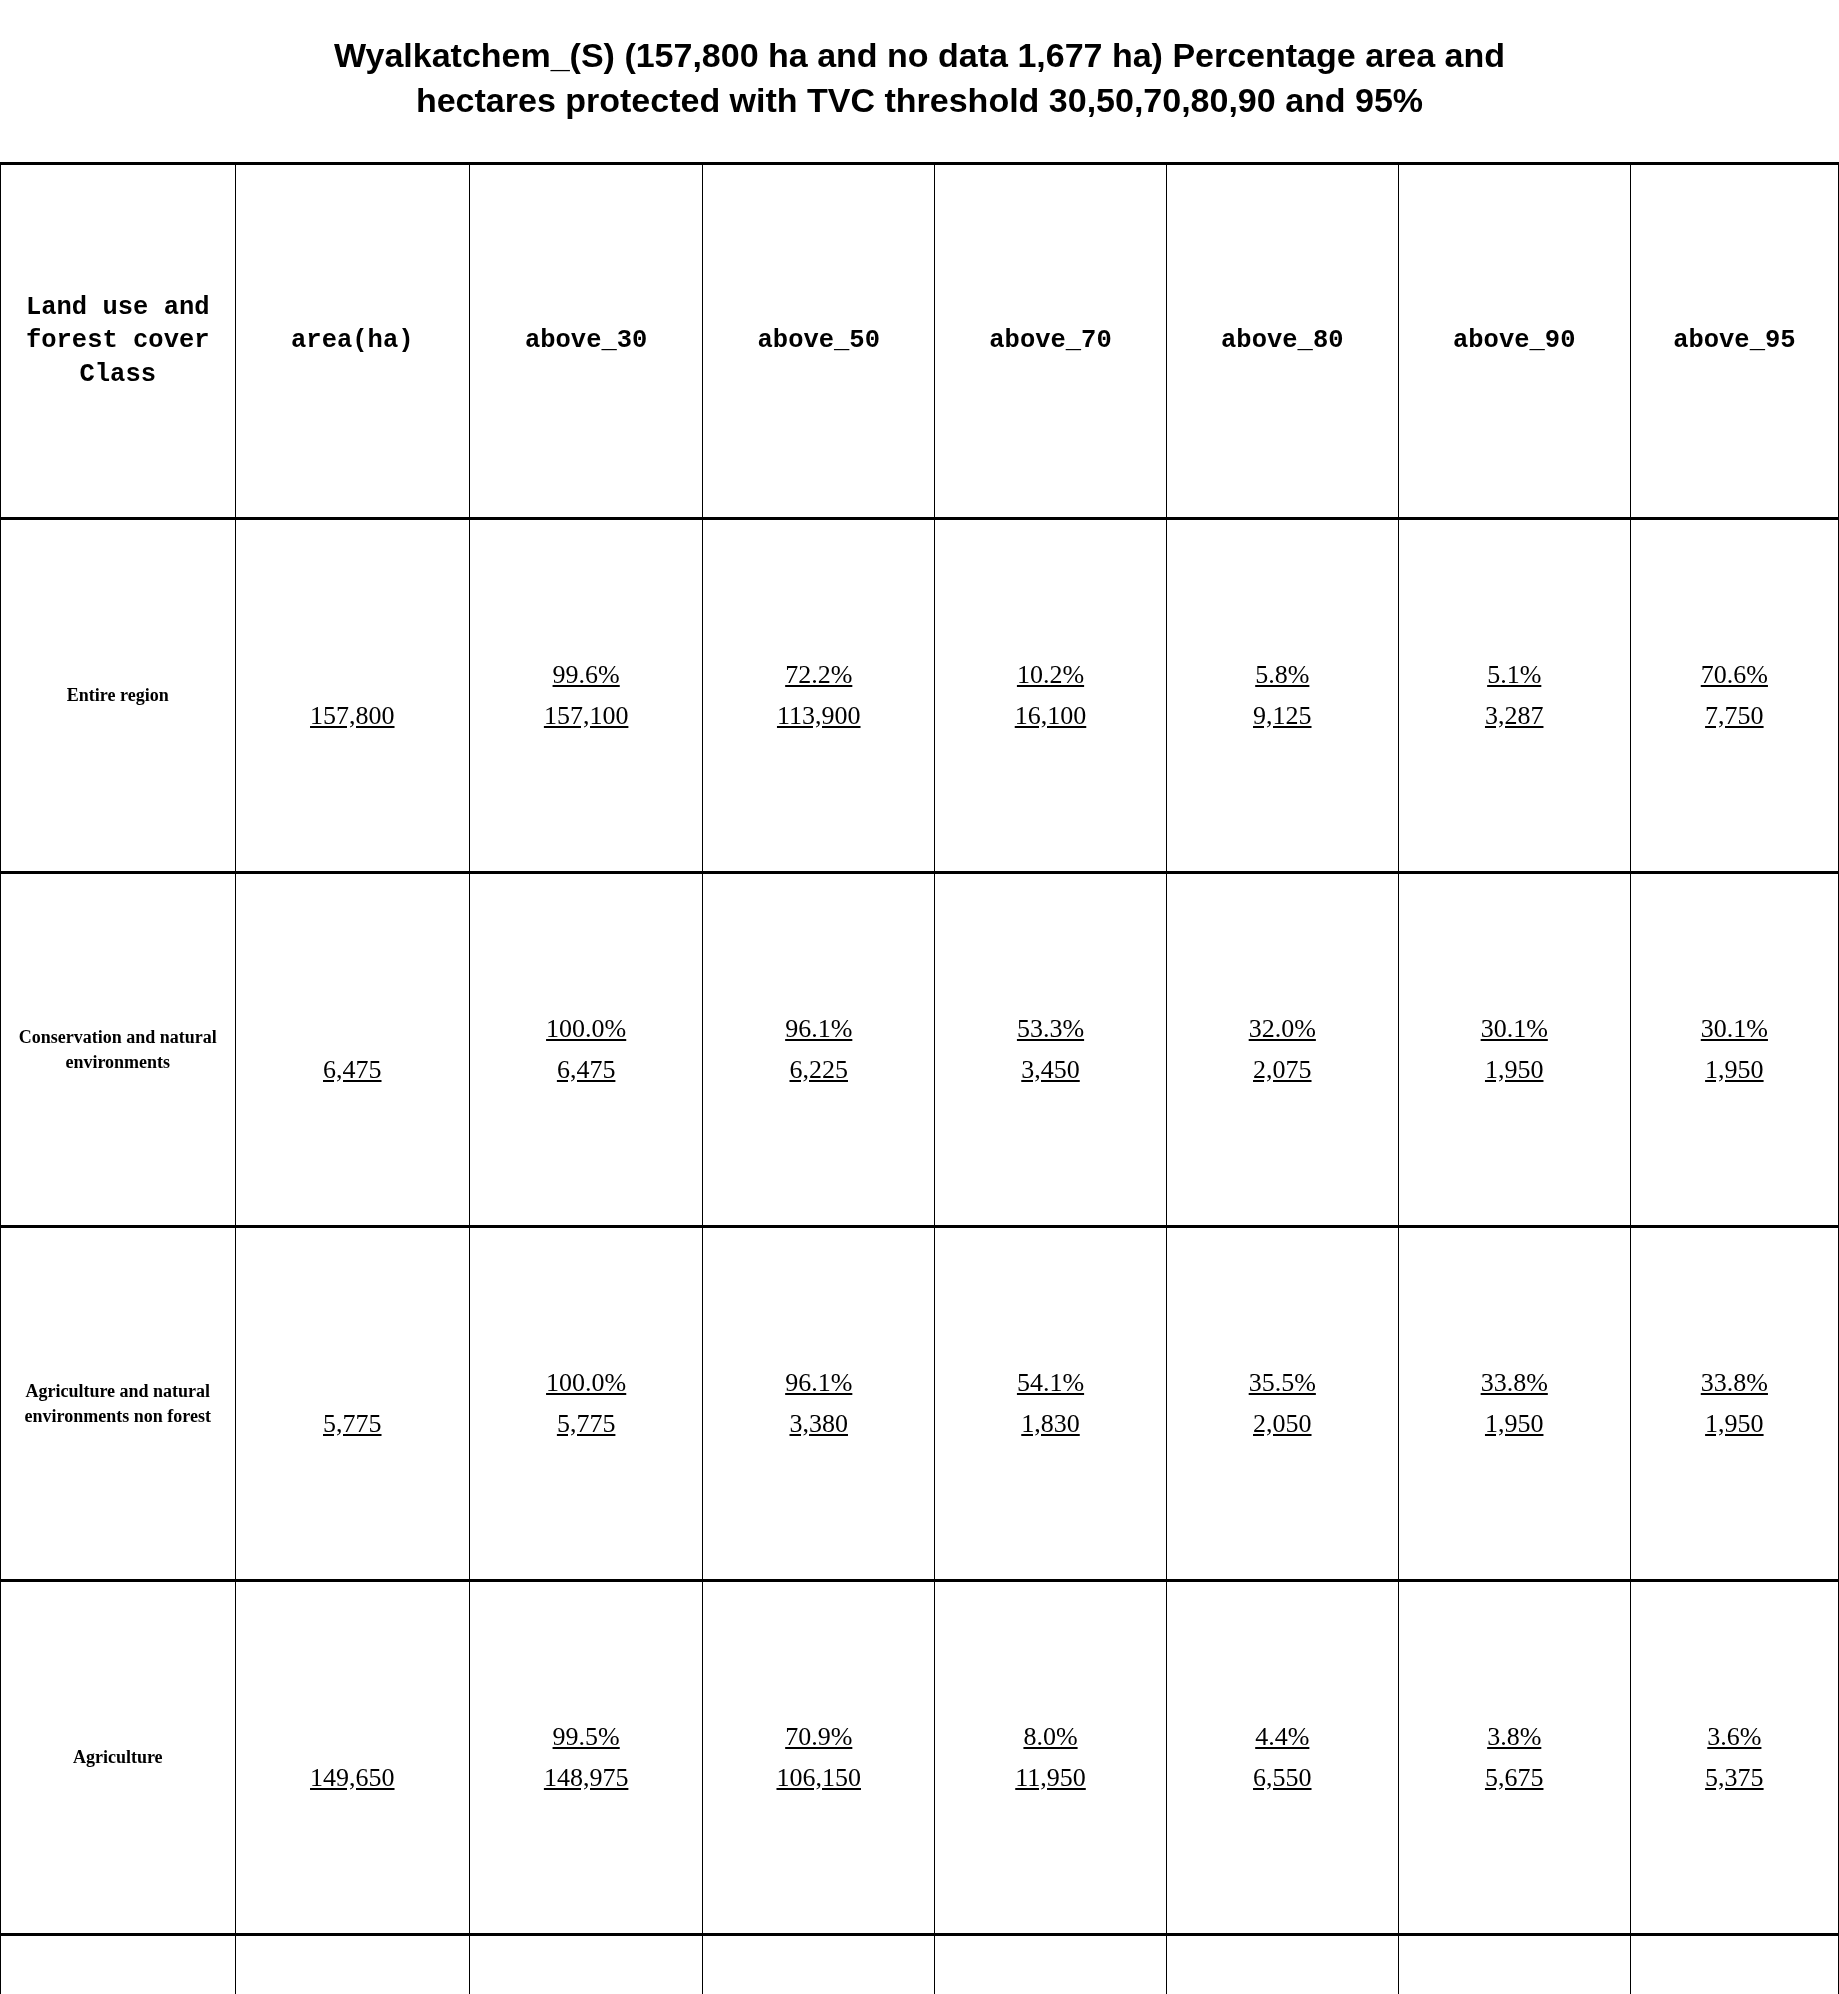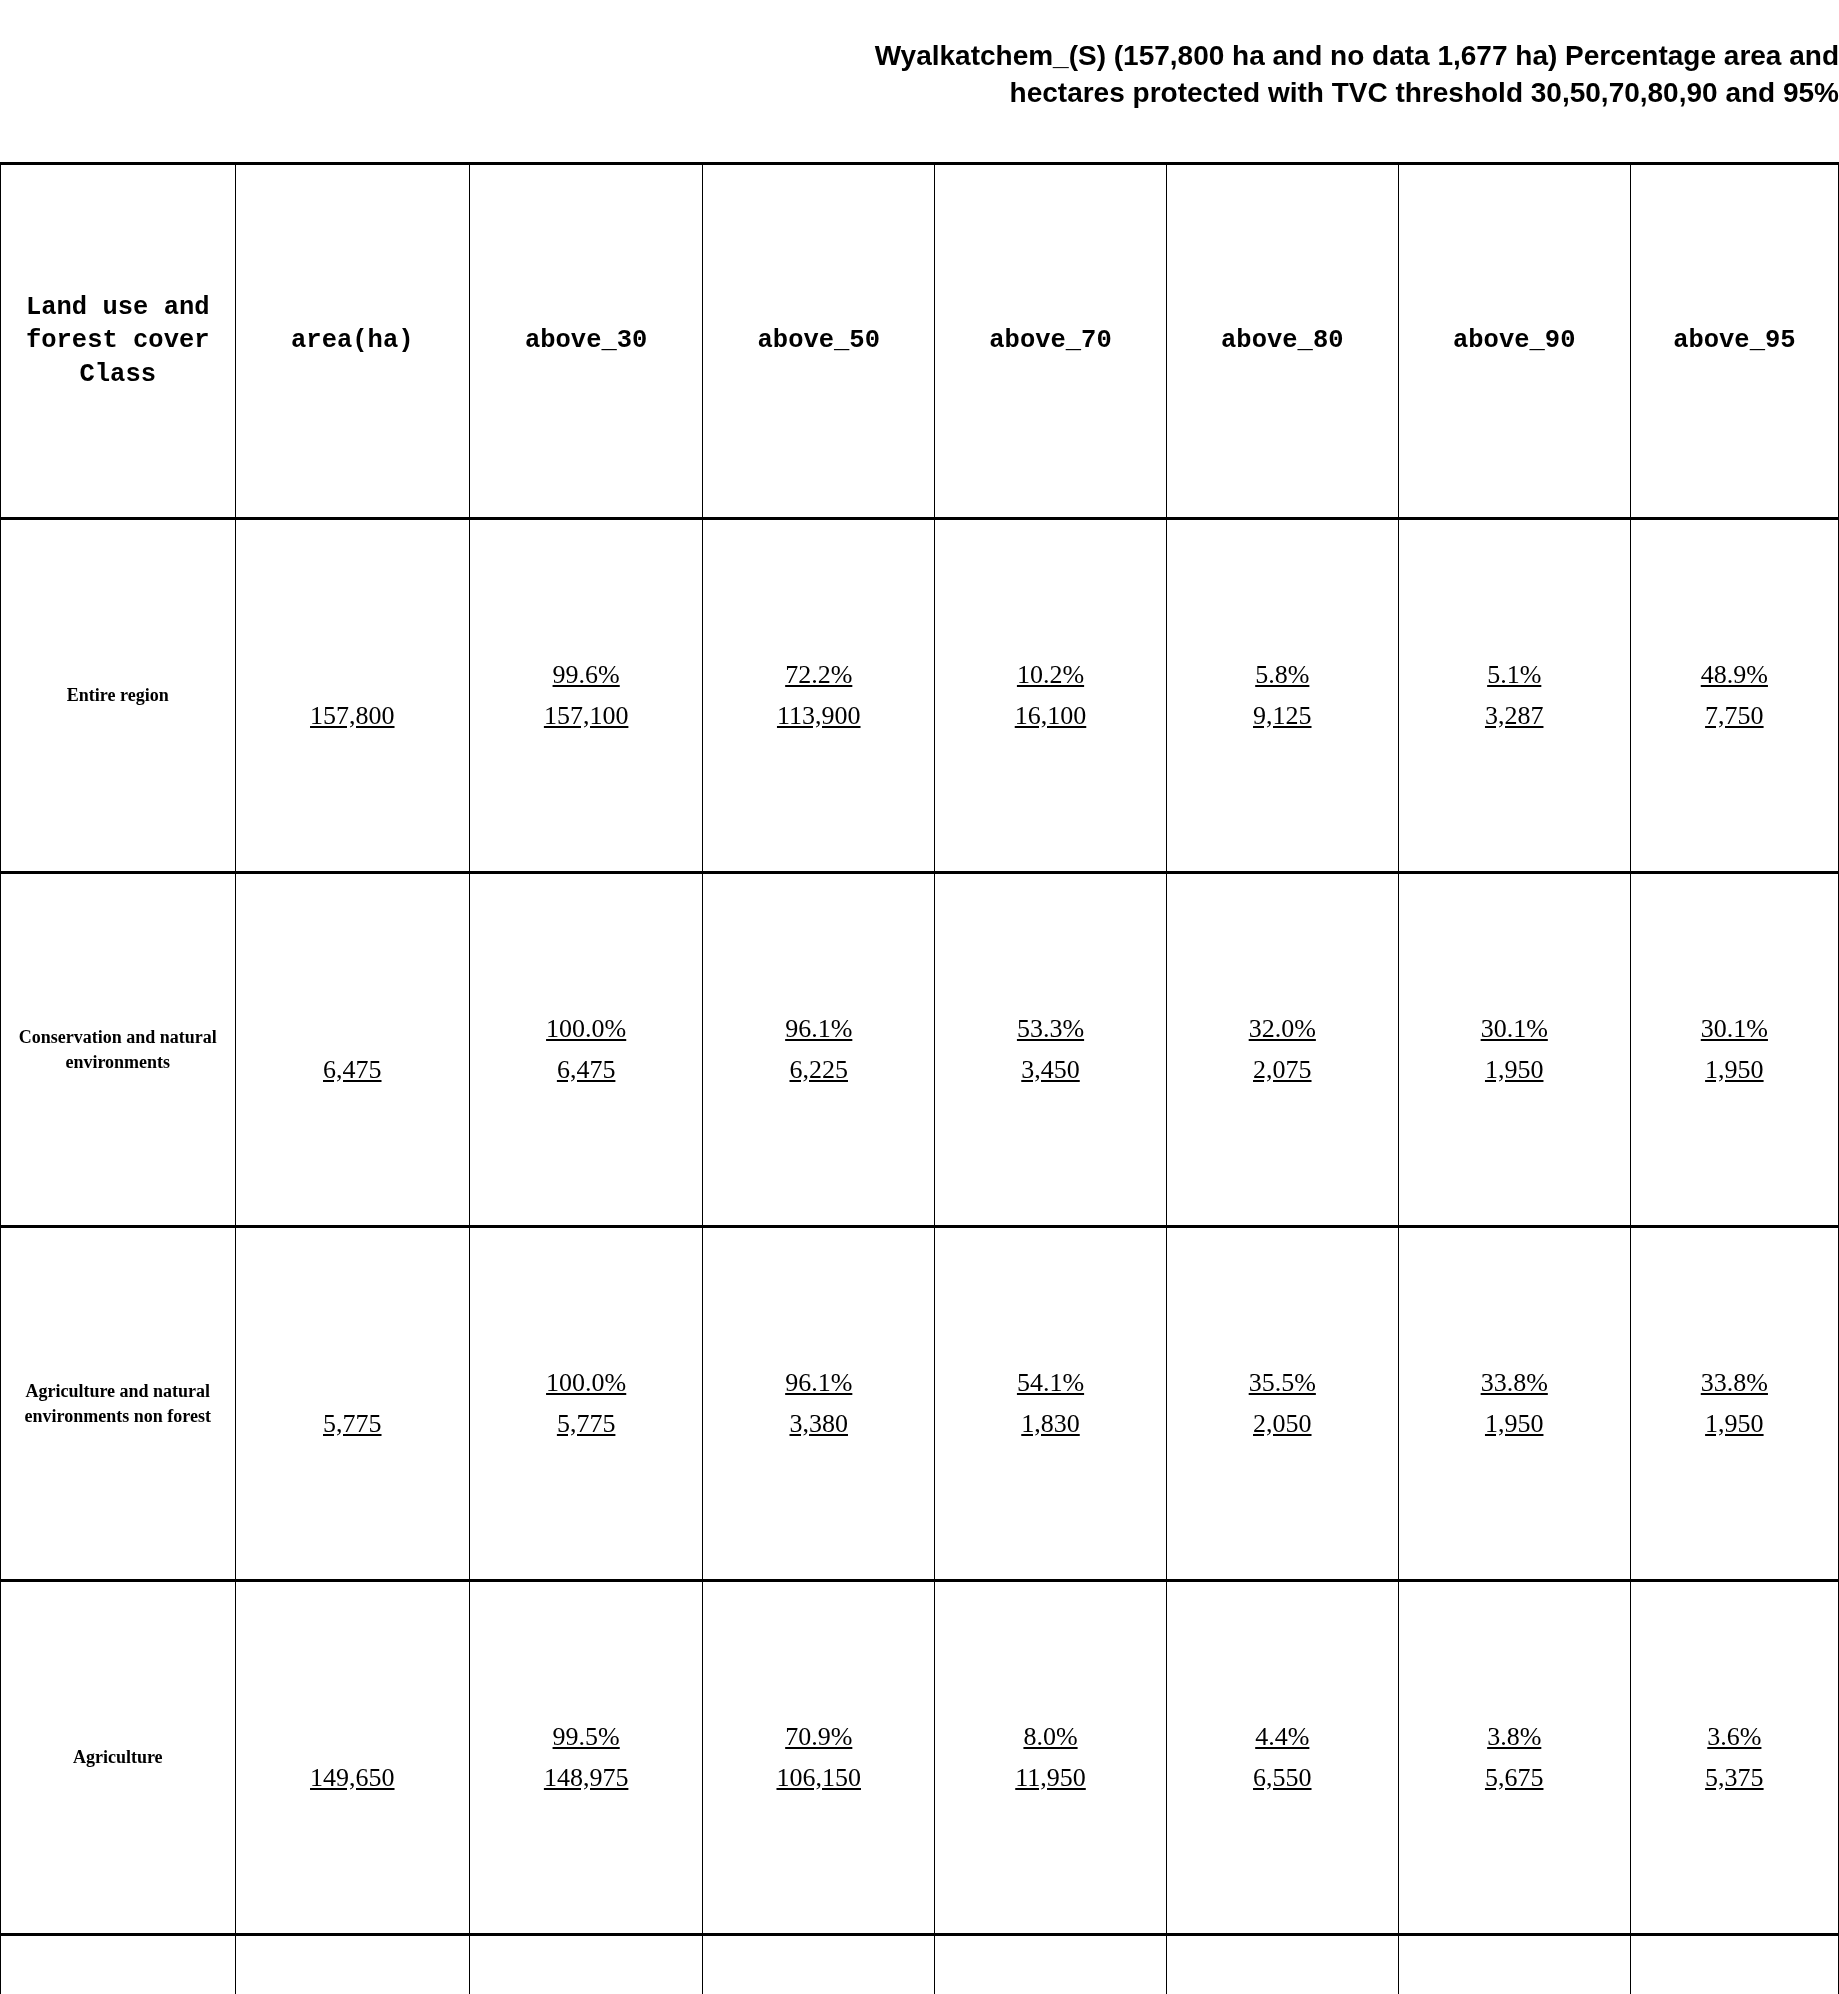--- a/index.html
+++ b/index.html
@@ -1,22 +1,22 @@
 <!DOCTYPE html>
 <html style="font-size:6.4px"><head>
 <meta charset="utf-8">
 <style>
   html,body{margin:0;padding:0;background:#ffffff;}
   body{width:1839px;height:2549px;font-family:"Liberation Sans",sans-serif;}
   #root{position:relative;width:1839px;height:2549px;overflow:hidden;background:#ffffff;color:#000;}
 
   
-  .title{position:absolute;top:19px;left:0;width:100%;text-align:right;
+  .title{position:absolute;top:10px;left:0;width:100%;text-align:center;
          font-family:"Liberation Sans",sans-serif;font-weight:bold;
-         font-size:28px;line-height:1.32;color:#000;}
+         font-size:34px;line-height:1.32;color:#000;}
 
   
   table.report{position:absolute;top:162px;left:0;width:1839px;
                border-collapse:collapse;table-layout:fixed;
                font-family:"Liberation Serif",serif;color:#000;background:#fff;}
   .report th,.report td{border:1.6px solid #000;border-top-width:3.6px;border-bottom-width:3.6px;
                text-align:center;vertical-align:middle;overflow:hidden;}
   .report thead tr{height:355px;font-family:Liberation Mono, monospace;}
   .report tbody tr{height:354px;}
   .report th{font-weight:bold;font-size:25.5px;line-height:1.32;padding:0 8.8px;}
@@ -91,21 +91,21 @@
             </div>
           </td>
         <td>
             <div class="pair">
               <span class="line">5.1%</span>
               <span class="line">3,287</span>
             </div>
           </td>
         <td>
             <div class="pair">
-              <span class="line">48.9%</span>
+              <span class="line">70.6%</span>
               <span class="line">7,750</span>
             </div>
           </td>
       </tr>
       <tr>
         <th class="rowlabel">Conservation and natural environments</th>
         <td>
             <div class="pair">
               <span class="line"></span>
               <span class="line">6,475</span>

